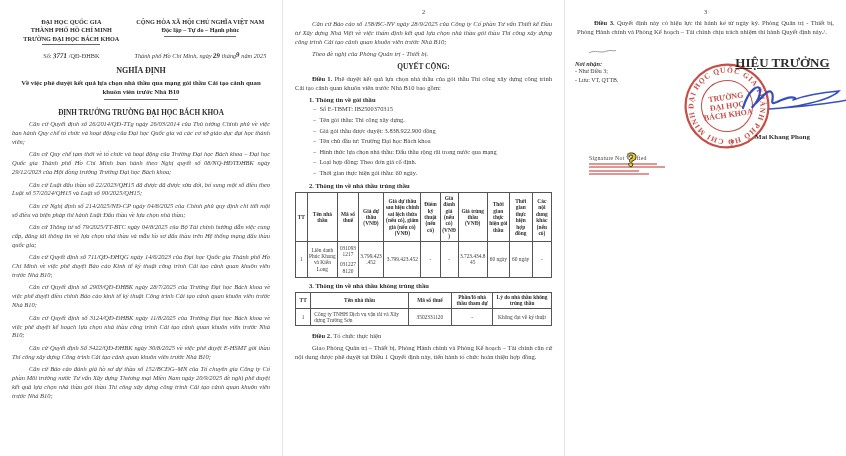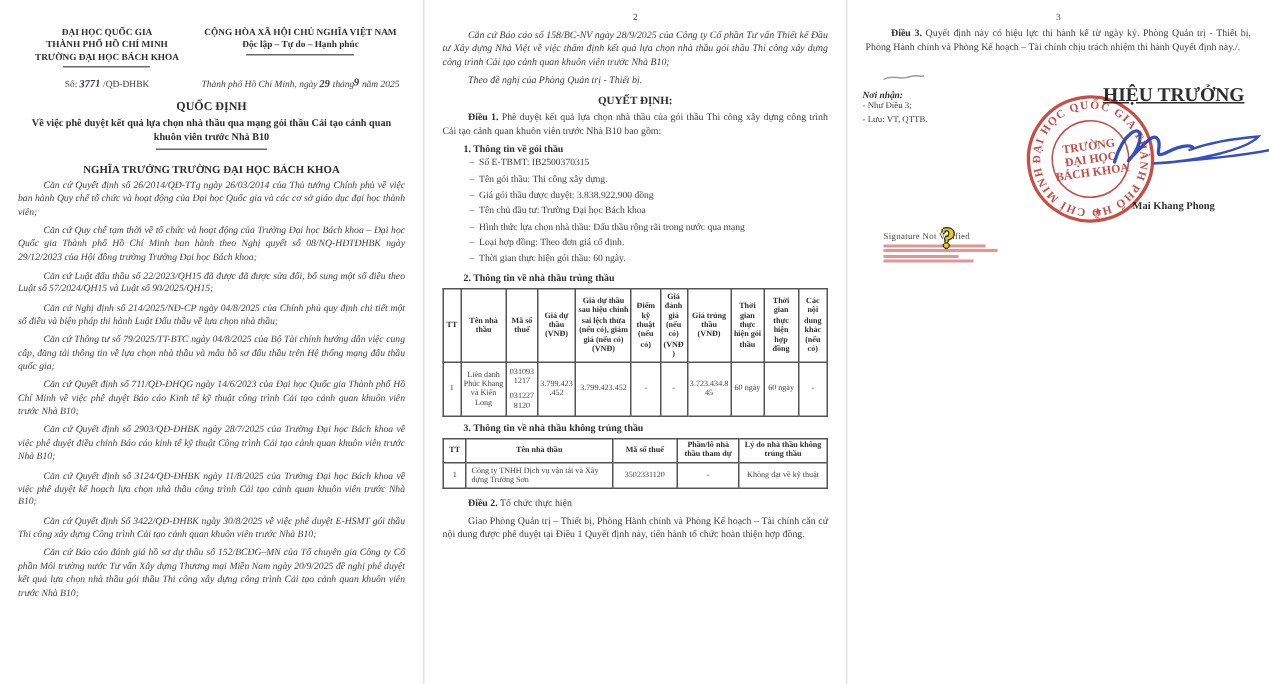--- a/index.html
+++ b/index.html
@@ -80,41 +80,41 @@
         <span class="hand">3771</span>
         <span>/QĐ-ĐHBK</span>
       </div>
       <div class="dateline">
         <span>Thành phố Hồ Chí Minh, ngày</span>
         <span class="hand">29</span>
         <span>tháng</span><span class="hand" style="position:relative; top:-1px;">9</span>
         <span>năm 2025</span>
       </div>
     </div>
-    <div class="doc-title center b">QUỐC ĐỊNH</div>
+    <div class="doc-title center b">NGHĨA ĐỊNH</div>
     <div class="doc-subject center b">Về việc phê duyệt kết quả lựa chọn nhà thầu qua mạng gói thầu Cải tạo cảnh quan khuôn viên trước Nhà B10</div>
     <div class="rule" style="width:74px; margin-top:2px;"></div>
-    <div class="authority center b">NGHĨA TRƯỞNG TRƯỜNG ĐẠI HỌC BÁCH KHOA</div>
+    <div class="authority center b">ĐỊNH TRƯỞNG TRƯỜNG ĐẠI HỌC BÁCH KHOA</div>
     <div class="recital just">Căn cứ Quyết định số 26/2014/QĐ-TTg ngày 26/03/2014 của Thủ tướng Chính phủ về việc ban hành Quy chế tổ chức và hoạt động của Đại học Quốc gia và các cơ sở giáo dục đại học thành viên;</div>
     <div class="recital just">Căn cứ Quy chế tạm thời về tổ chức và hoạt động của Trường Đại học Bách khoa – Đại học Quốc gia Thành phố Hồ Chí Minh ban hành theo Nghị quyết số 08/NQ-HĐTĐHBK ngày 29/12/2023 của Hội đồng trường Trường Đại học Bách khoa;</div>
     <div class="recital just">Căn cứ Luật đấu thầu số 22/2023/QH15 đã được đã được sửa đổi, bổ sung một số điều theo Luật số 57/2024/QH15 và Luật số 90/2025/QH15;</div>
     <div class="recital just">Căn cứ Nghị định số 214/2025/NĐ-CP ngày 04/8/2025 của Chính phủ quy định chi tiết một số điều và biện pháp thi hành Luật Đấu thầu về lựa chọn nhà thầu;</div>
     <div class="recital just">Căn cứ Thông tư số 79/2025/TT-BTC ngày 04/8/2025 của Bộ Tài chính hướng dẫn việc cung cấp, đăng tải thông tin về lựa chọn nhà thầu và mẫu hồ sơ đấu thầu trên Hệ thống mạng đấu thầu quốc gia;</div>
     <div class="recital just">Căn cứ Quyết định số 711/QĐ-ĐHQG ngày 14/6/2023 của Đại học Quốc gia Thành phố Hồ Chí Minh về việc phê duyệt Báo cáo Kinh tế kỹ thuật công trình Cải tạo cảnh quan khuôn viên trước Nhà B10;</div>
     <div class="recital just">Căn cứ Quyết định số 2903/QĐ-ĐHBK ngày 28/7/2025 của Trường Đại học Bách khoa về việc phê duyệt điều chỉnh Báo cáo kinh tế kỹ thuật Công trình Cải tạo cảnh quan khuôn viên trước Nhà B10;</div>
     <div class="recital just">Căn cứ Quyết định số 3124/QĐ-ĐHBK ngày 11/8/2025 của Trường Đại học Bách khoa về việc phê duyệt kế hoạch lựa chọn nhà thầu công trình Cải tạo cảnh quan khuôn viên trước Nhà B10;</div>
     <div class="recital just">Căn cứ Quyết định Số 3422/QĐ-ĐHBK ngày 30/8/2025 về việc phê duyệt E-HSMT gói thầu Thi công xây dựng Công trình Cải tạo cảnh quan khuôn viên trước Nhà B10;</div>
     <div class="recital just">Căn cứ Báo cáo đánh giá hồ sơ dự thầu số 152/BCĐG–MN của Tổ chuyên gia Công ty Cổ phần Môi trường nước Tư vấn Xây dựng Thương mại Miền Nam ngày 20/9/2025 đề nghị phê duyệt kết quả lựa chọn nhà thầu gói thầu Thi công xây dựng công trình Cải tạo cảnh quan khuôn viên trước Nhà B10;</div>
   </div>
 
   <div class="page">
     <div class="pagenum">2</div>
     <div class="recital just" style="font-size:6.6px;">Căn cứ Báo cáo số 158/BC-NV ngày 28/9/2025 của Công ty Cổ phần Tư vấn Thiết kế Đầu tư Xây dựng Nhà Việt về việc thẩm định kết quả lựa chọn nhà thầu gói thầu Thi công xây dựng công trình Cải tạo cảnh quan khuôn viên trước Nhà B10;</div>
     <div class="para i">Theo đề nghị của Phòng Quản trị - Thiết bị.</div>
-    <div class="center b" style="font-size:7.4px; margin-top:4px;">QUYẾT ĐỊNH:</div>
+    <div class="center b" style="font-size:7.4px; margin-top:4px;">QUYẾT CỘNG:</div>
     <div class="para just"><span class="b">Điều 1.</span> <span>Phê duyệt kết quả lựa chọn nhà thầu của gói thầu Thi công xây dựng công trình Cải tạo cảnh quan khuôn viên trước Nhà B10 bao gồm:</span></div>
     <div class="sec-head">1. Thông tin về gói thầu</div>
     <div class="dash-item">Số E-TBMT: IB2500370315</div>
     <div class="dash-item">Tên gói thầu: Thi công xây dựng.</div>
     <div class="dash-item">Giá gói thầu được duyệt: 3.838.922.900 đồng</div>
     <div class="dash-item">Tên chủ đầu tư: Trường Đại học Bách khoa</div>
     <div class="dash-item">Hình thức lựa chọn nhà thầu: Đấu thầu rộng rãi trong nước qua mạng</div>
     <div class="dash-item">Loại hợp đồng: Theo đơn giá cố định.</div>
     <div class="dash-item">Thời gian thực hiện gói thầu: 60 ngày.</div>
     <div class="sec-head">2. Thông tin về nhà thầu trúng thầu</div>

